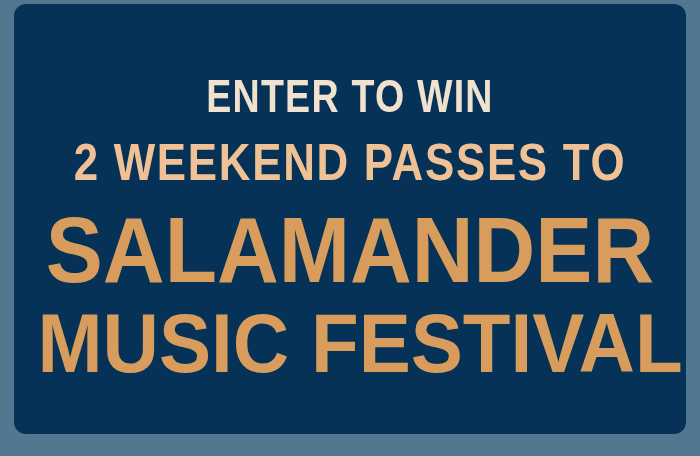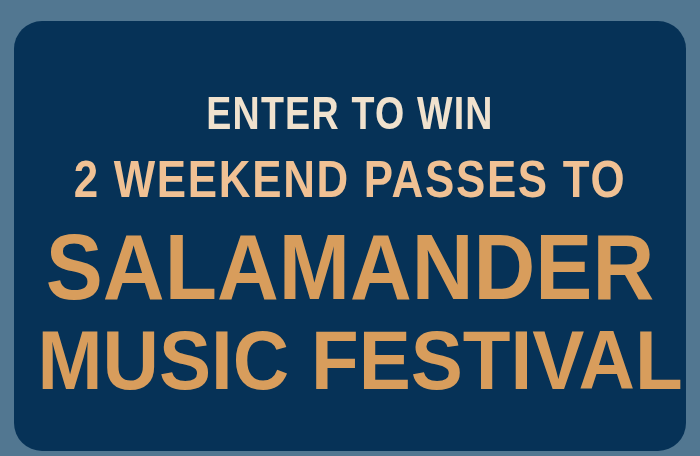--- a/index.html
+++ b/index.html
@@ -18,25 +18,25 @@
     position: relative;
     width: 700px;
     height: 456px;
     background: #527791;
     box-sizing: border-box;
   }
 
   #promo-card {
     position: absolute;
     left: 14px;
-    top: 21px;
+    top: 4px;
     width: 672px;
     height: 430px;
     background: #063257;
-    border-radius: 28px;
+    border-radius: 12px;
     box-sizing: border-box;
     overflow: hidden;
   }
 
   .line {
     position: absolute;
     left: 0;
     width: 100%;
     text-align: center;
     white-space: nowrap;

